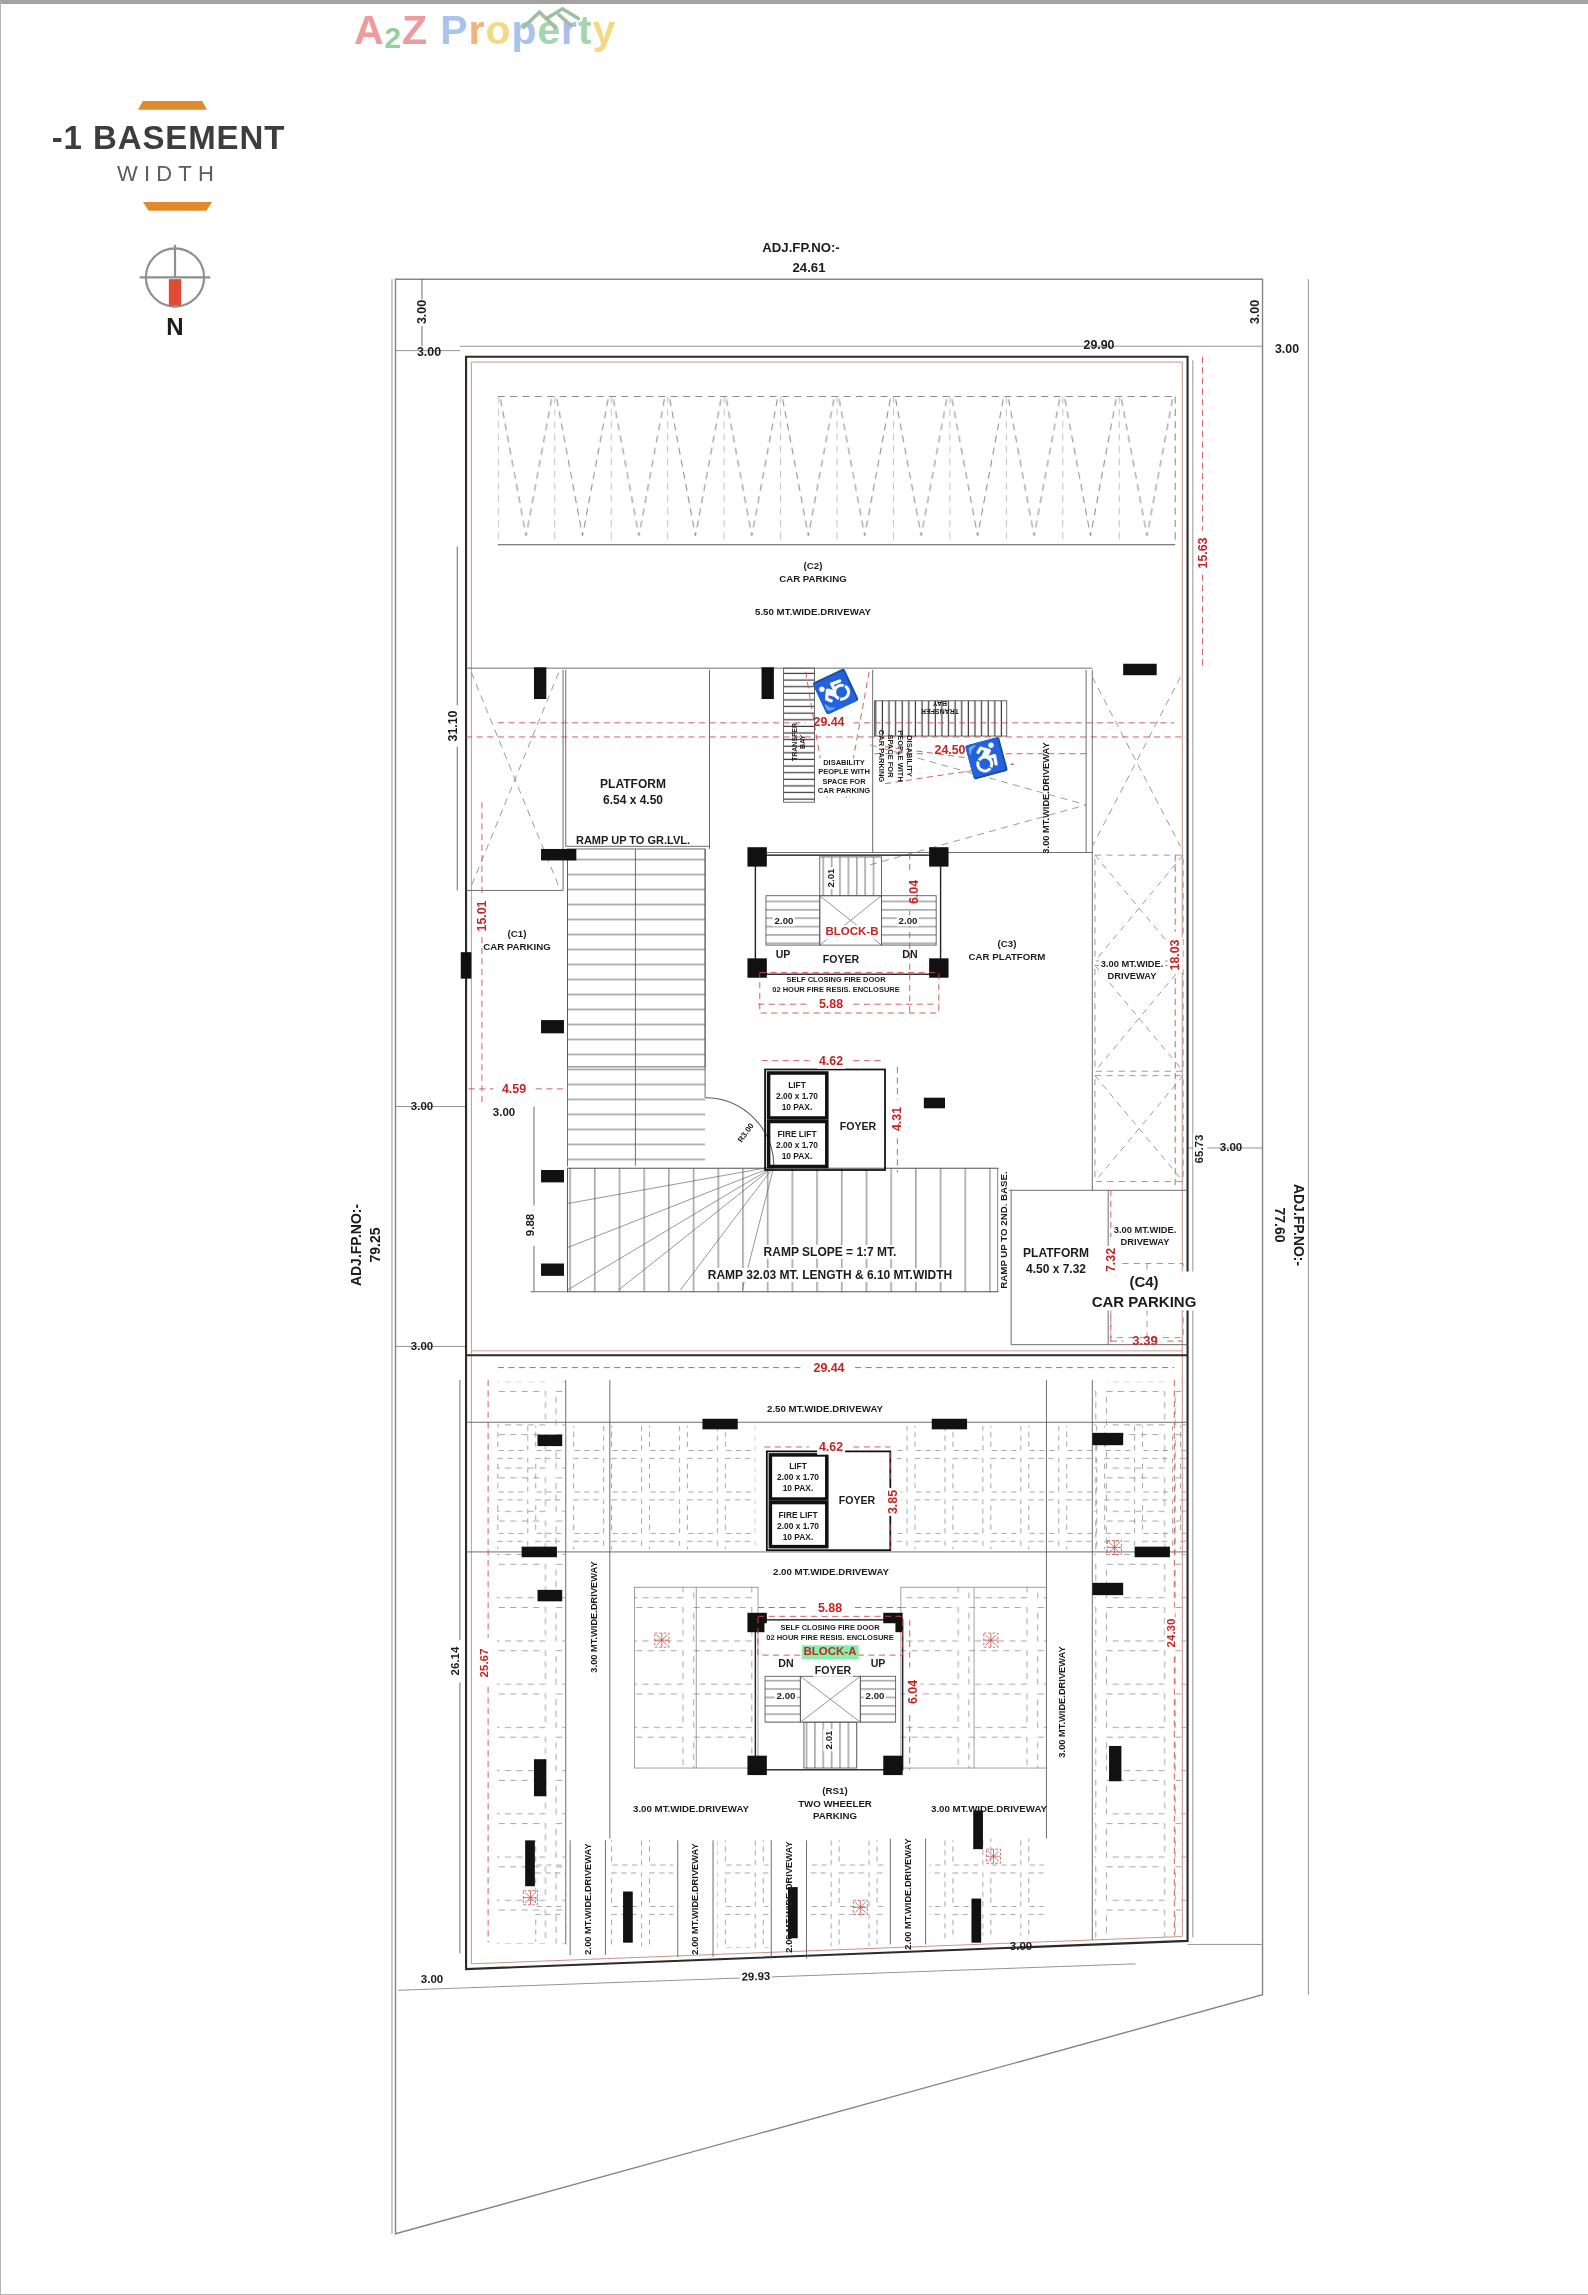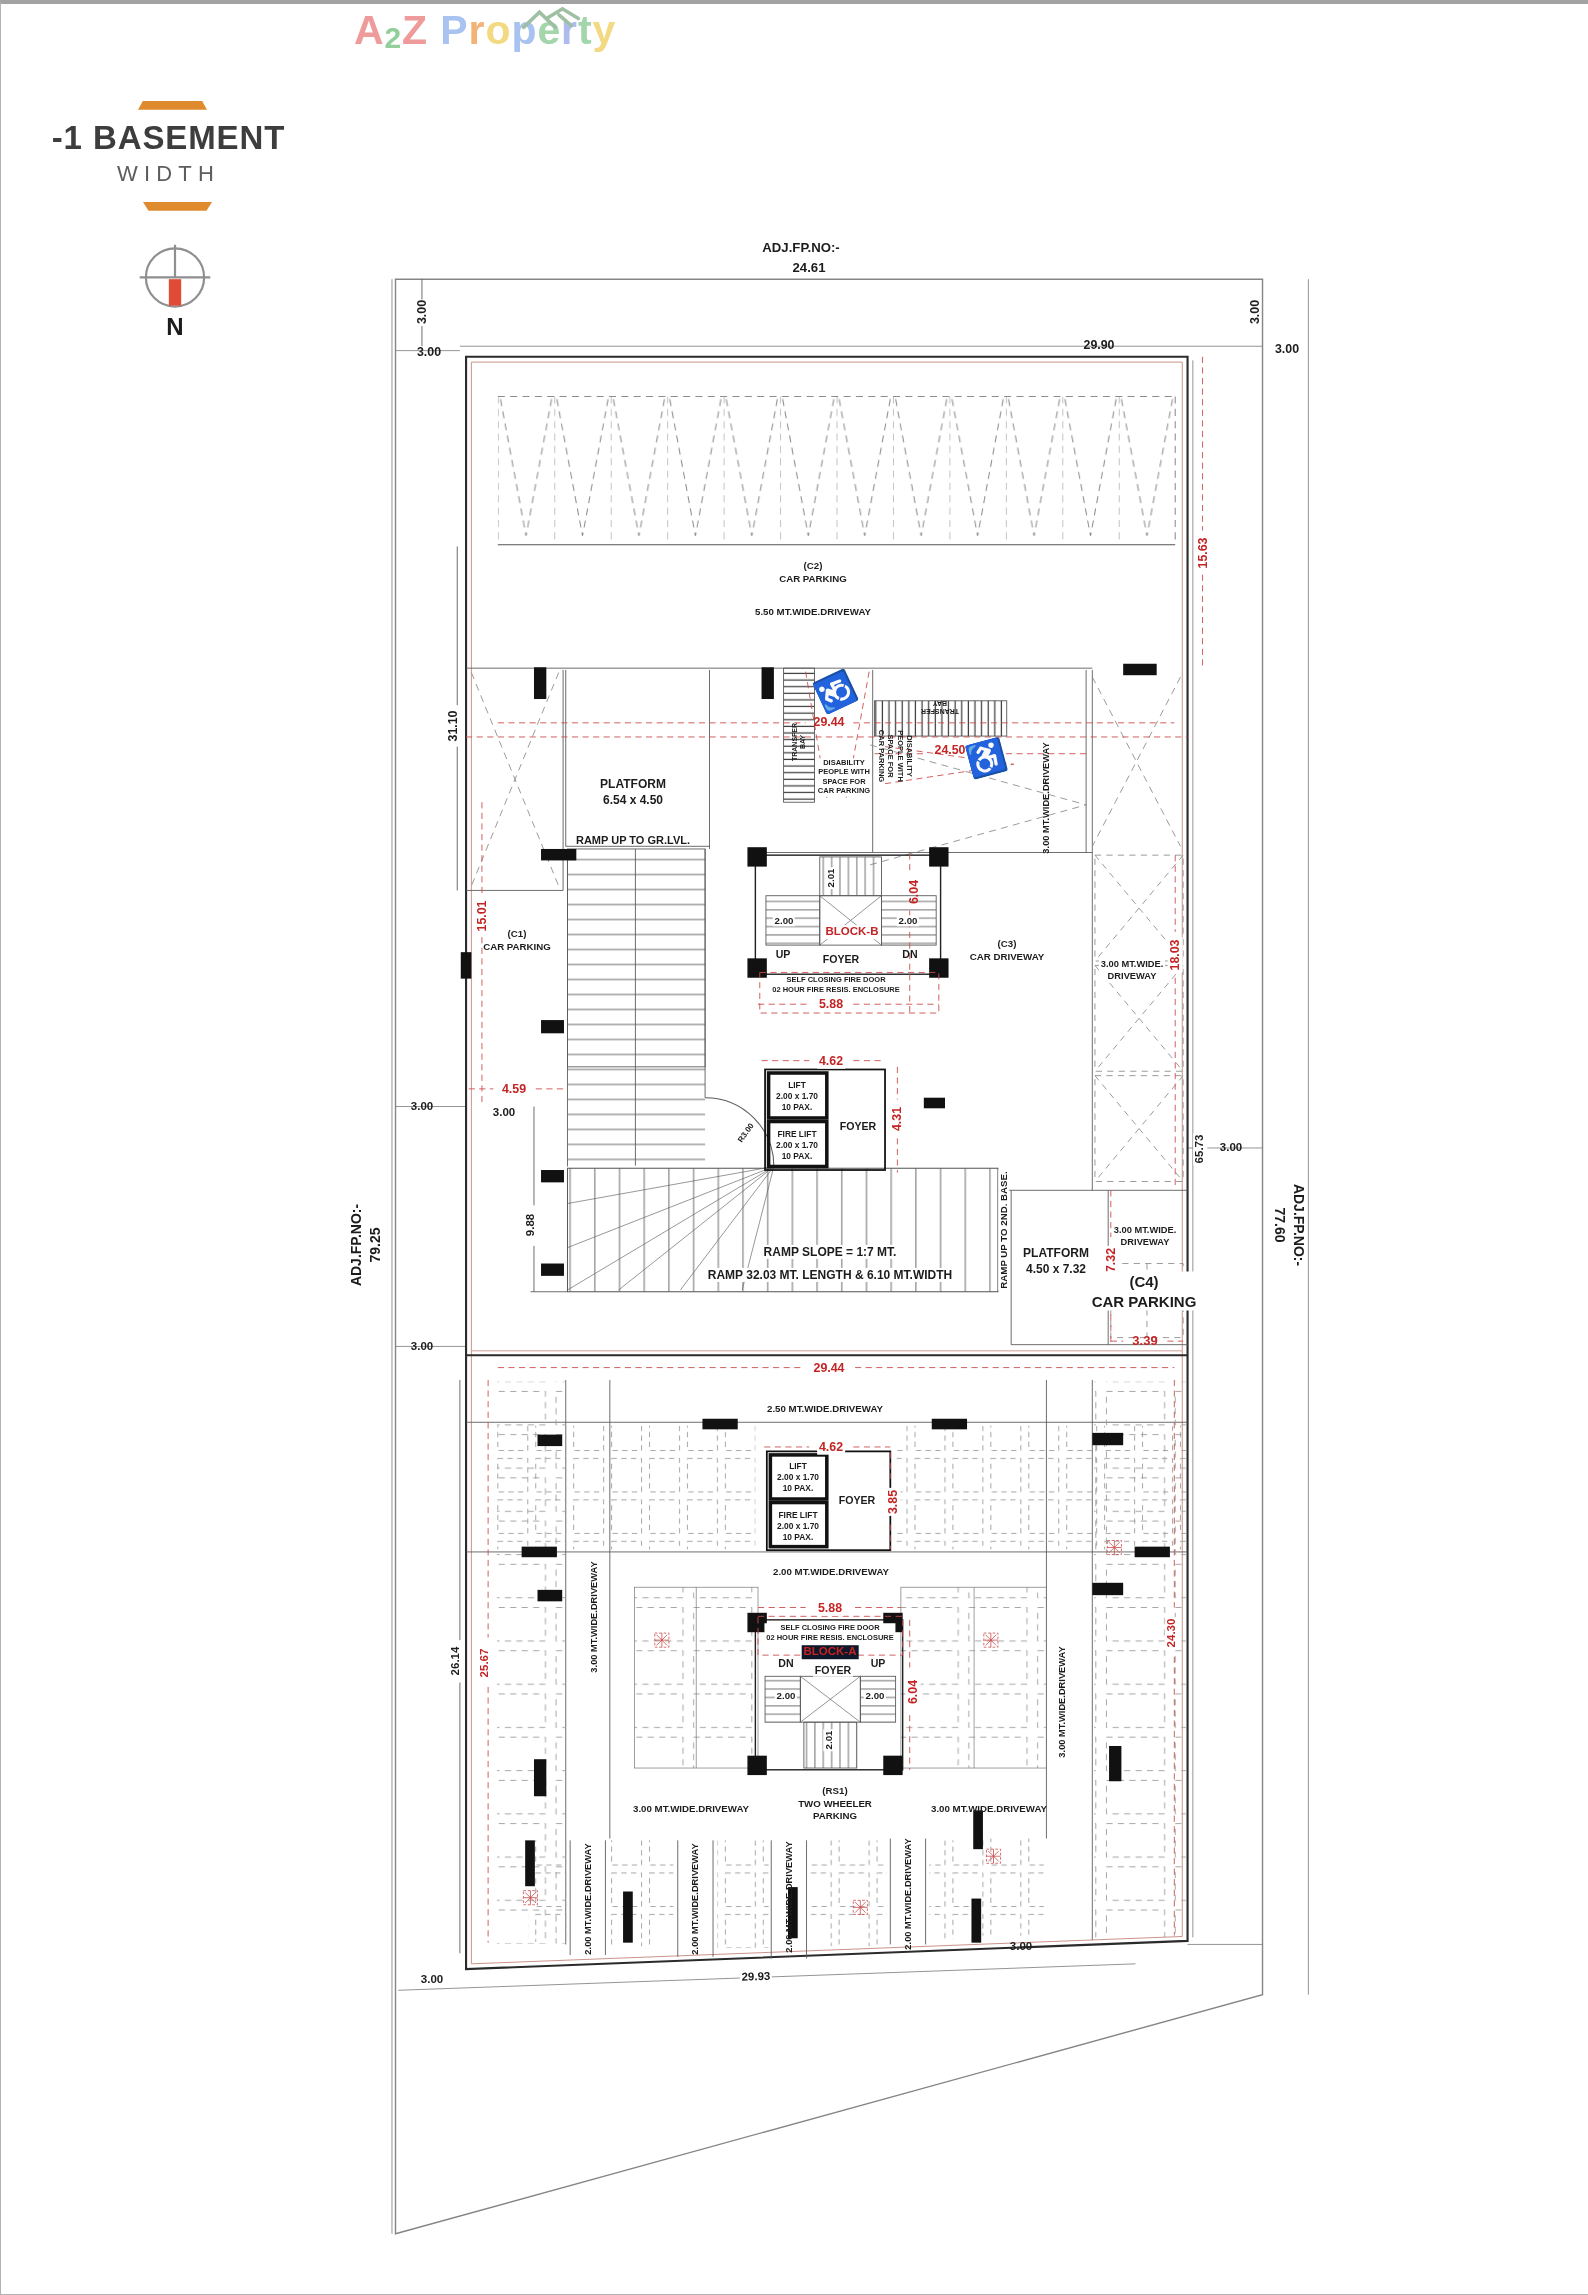--- a/index.html
+++ b/index.html
@@ -310,21 +310,21 @@
       <div class="lbl" style="left: 851px; top: 928px; font-size: 11.5px; transform: translate(-50%, -50%) rotate(0deg); color: rgb(196, 36, 36); background: rgb(255, 255, 255); padding: 0px 1.8px;">BLOCK-B</div>
       <div class="lbl" style="left: 782px; top: 950px; font-size: 10.6px; transform: translate(-50%, -50%) rotate(0deg);">UP</div>
       <div class="lbl" style="left: 840px; top: 955px; font-size: 10.6px; transform: translate(-50%, -50%) rotate(0deg); background: rgb(255, 255, 255); padding: 0px 1.8px;">FOYER</div>
       <div class="lbl" style="left: 909px; top: 950px; font-size: 10.6px; transform: translate(-50%, -50%) rotate(0deg);">DN</div>
       <div class="lbl" style="left: 907px; top: 917px; font-size: 9.7px; transform: translate(-50%, -50%) rotate(0deg); background: rgb(255, 255, 255); padding: 0px 1.8px;">2.00</div>
       <div class="lbl" style="left: 835px; top: 981px; font-size: 7.5px; transform: translate(-50%, -50%) rotate(0deg); line-height: 1.3;">SELF CLOSING FIRE DOOR
 02 HOUR FIRE RESIS. ENCLOSURE</div>
       <div class="lbl" style="left: 830px; top: 1000px; font-size: 12.4px; transform: translate(-50%, -50%) rotate(0deg); color: rgb(196, 36, 36); background: rgb(255, 255, 255); padding: 0px 1.8px;">5.88</div>
       <div class="lbl" style="left: 913px; top: 888px; font-size: 12.4px; transform: translate(-50%, -50%) rotate(-90deg); color: rgb(196, 36, 36);">6.04</div>
       <div class="lbl" style="left: 1006px; top: 947px; font-size: 9.7px; transform: translate(-50%, -50%) rotate(0deg); line-height: 1.3;">(C3)
-CAR DRIVEWAY</div>
+CAR PLATFORM</div>
       <div class="lbl" style="left: 1131px; top: 966px; font-size: 9.3px; transform: translate(-50%, -50%) rotate(0deg); line-height: 1.3; background: rgb(255, 255, 255); padding: 0px 1.8px;">3.00 MT.WIDE.
 DRIVEWAY</div>
       <div class="lbl" style="left: 1174px; top: 951px; font-size: 12.4px; transform: translate(-50%, -50%) rotate(-90deg); color: rgb(196, 36, 36); background: rgb(255, 255, 255); padding: 0px 1.8px;">18.03</div>
       <div class="lbl" style="left: 830px; top: 1057px; font-size: 12.4px; transform: translate(-50%, -50%) rotate(0deg); color: rgb(196, 36, 36); background: rgb(255, 255, 255); padding: 0px 1.8px;">4.62</div>
       <div class="lbl" style="left: 513px; top: 1085px; font-size: 12.4px; transform: translate(-50%, -50%) rotate(0deg); color: rgb(196, 36, 36);">4.59</div>
       <div class="lbl" style="left: 503px; top: 1109px; font-size: 11.5px; transform: translate(-50%, -50%) rotate(0deg);">3.00</div>
       <div class="lbl" style="left: 421px; top: 1103px; font-size: 11.5px; transform: translate(-50%, -50%) rotate(0deg);">3.00</div>
       <div class="lbl" style="left: 796px; top: 1092px; font-size: 8.4px; transform: translate(-50%, -50%) rotate(0deg); line-height: 1.3;">LIFT
 2.00 x 1.70
 10 PAX.</div>
@@ -361,21 +361,21 @@
 10 PAX.</div>
       <div class="lbl" style="left: 797px; top: 1522px; font-size: 8.4px; transform: translate(-50%, -50%) rotate(0deg); line-height: 1.3;">FIRE LIFT
 2.00 x 1.70
 10 PAX.</div>
       <div class="lbl" style="left: 856px; top: 1496px; font-size: 10.6px; transform: translate(-50%, -50%) rotate(0deg);">FOYER</div>
       <div class="lbl" style="left: 892px; top: 1498px; font-size: 12.4px; transform: translate(-50%, -50%) rotate(-90deg); color: rgb(196, 36, 36); background: rgb(255, 255, 255); padding: 0px 1.8px;">3.85</div>
       <div class="lbl" style="left: 830px; top: 1568px; font-size: 9.7px; transform: translate(-50%, -50%) rotate(0deg);">2.00 MT.WIDE.DRIVEWAY</div>
       <div class="lbl" style="left: 829px; top: 1604px; font-size: 12.4px; transform: translate(-50%, -50%) rotate(0deg); color: rgb(196, 36, 36); background: rgb(255, 255, 255); padding: 0px 1.8px;">5.88</div>
       <div class="lbl" style="left: 829px; top: 1629px; font-size: 7.5px; transform: translate(-50%, -50%) rotate(0deg); line-height: 1.3; background: rgb(255, 255, 255); padding: 0px 1.8px;">SELF CLOSING FIRE DOOR
 02 HOUR FIRE RESIS. ENCLOSURE</div>
-      <div class="lbl" style="left: 829px; top: 1648px; font-size: 11.5px; transform: translate(-50%, -50%) rotate(0deg); color: rgb(196, 36, 36); background: #0f172a; padding: 0px 1.8px;">BLOCK-A</div>
+      <div class="lbl" style="left: 829px; top: 1648px; font-size: 11.5px; transform: translate(-50%, -50%) rotate(0deg); color: rgb(196, 36, 36); background: #86efac; padding: 0px 1.8px;">BLOCK-A</div>
       <div class="lbl" style="left: 785px; top: 1659px; font-size: 10.6px; transform: translate(-50%, -50%) rotate(0deg);">DN</div>
       <div class="lbl" style="left: 832px; top: 1666px; font-size: 10.6px; transform: translate(-50%, -50%) rotate(0deg); background: rgb(255, 255, 255); padding: 0px 1.8px;">FOYER</div>
       <div class="lbl" style="left: 877px; top: 1659px; font-size: 10.6px; transform: translate(-50%, -50%) rotate(0deg);">UP</div>
       <div class="lbl" style="left: 785px; top: 1692px; font-size: 9.7px; transform: translate(-50%, -50%) rotate(0deg); background: rgb(255, 255, 255); padding: 0px 1.8px;">2.00</div>
       <div class="lbl" style="left: 874px; top: 1692px; font-size: 9.7px; transform: translate(-50%, -50%) rotate(0deg); background: rgb(255, 255, 255); padding: 0px 1.8px;">2.00</div>
       <div class="lbl" style="left: 828px; top: 1736px; font-size: 9.7px; transform: translate(-50%, -50%) rotate(-90deg); background: rgb(255, 255, 255); padding: 0px 1.8px;">2.01</div>
       <div class="lbl" style="left: 912px; top: 1688px; font-size: 12.4px; transform: translate(-50%, -50%) rotate(-90deg); color: rgb(196, 36, 36); background: rgb(255, 255, 255); padding: 0px 1.8px;">6.04</div>
       <div class="lbl" style="left: 455px; top: 1657px; font-size: 11.5px; transform: translate(-50%, -50%) rotate(-90deg);">26.14</div>
       <div class="lbl" style="left: 484px; top: 1659px; font-size: 11.5px; transform: translate(-50%, -50%) rotate(-90deg); color: rgb(196, 36, 36); background: rgb(255, 255, 255); padding: 0px 1.8px;">25.67</div>
       <div class="lbl" style="left: 1171px; top: 1629px; font-size: 11.5px; transform: translate(-50%, -50%) rotate(-90deg); color: rgb(196, 36, 36); background: rgb(255, 255, 255); padding: 0px 1.8px;">24.30</div>

